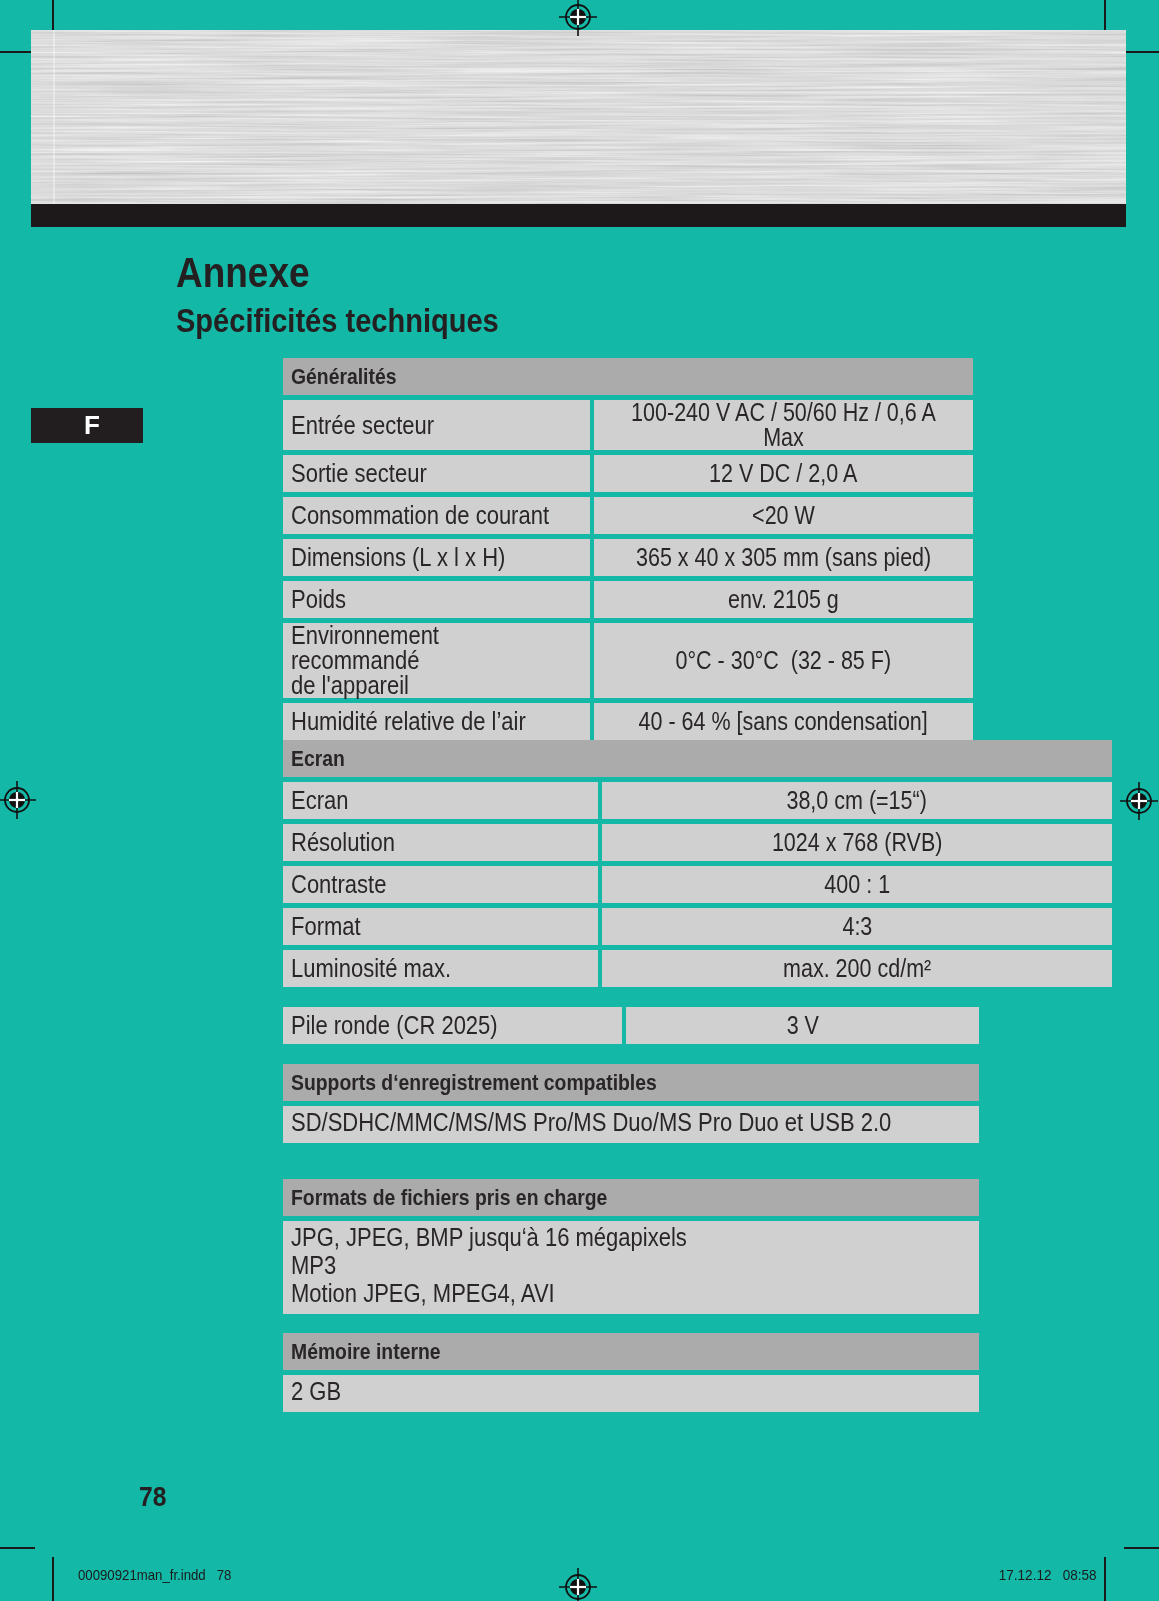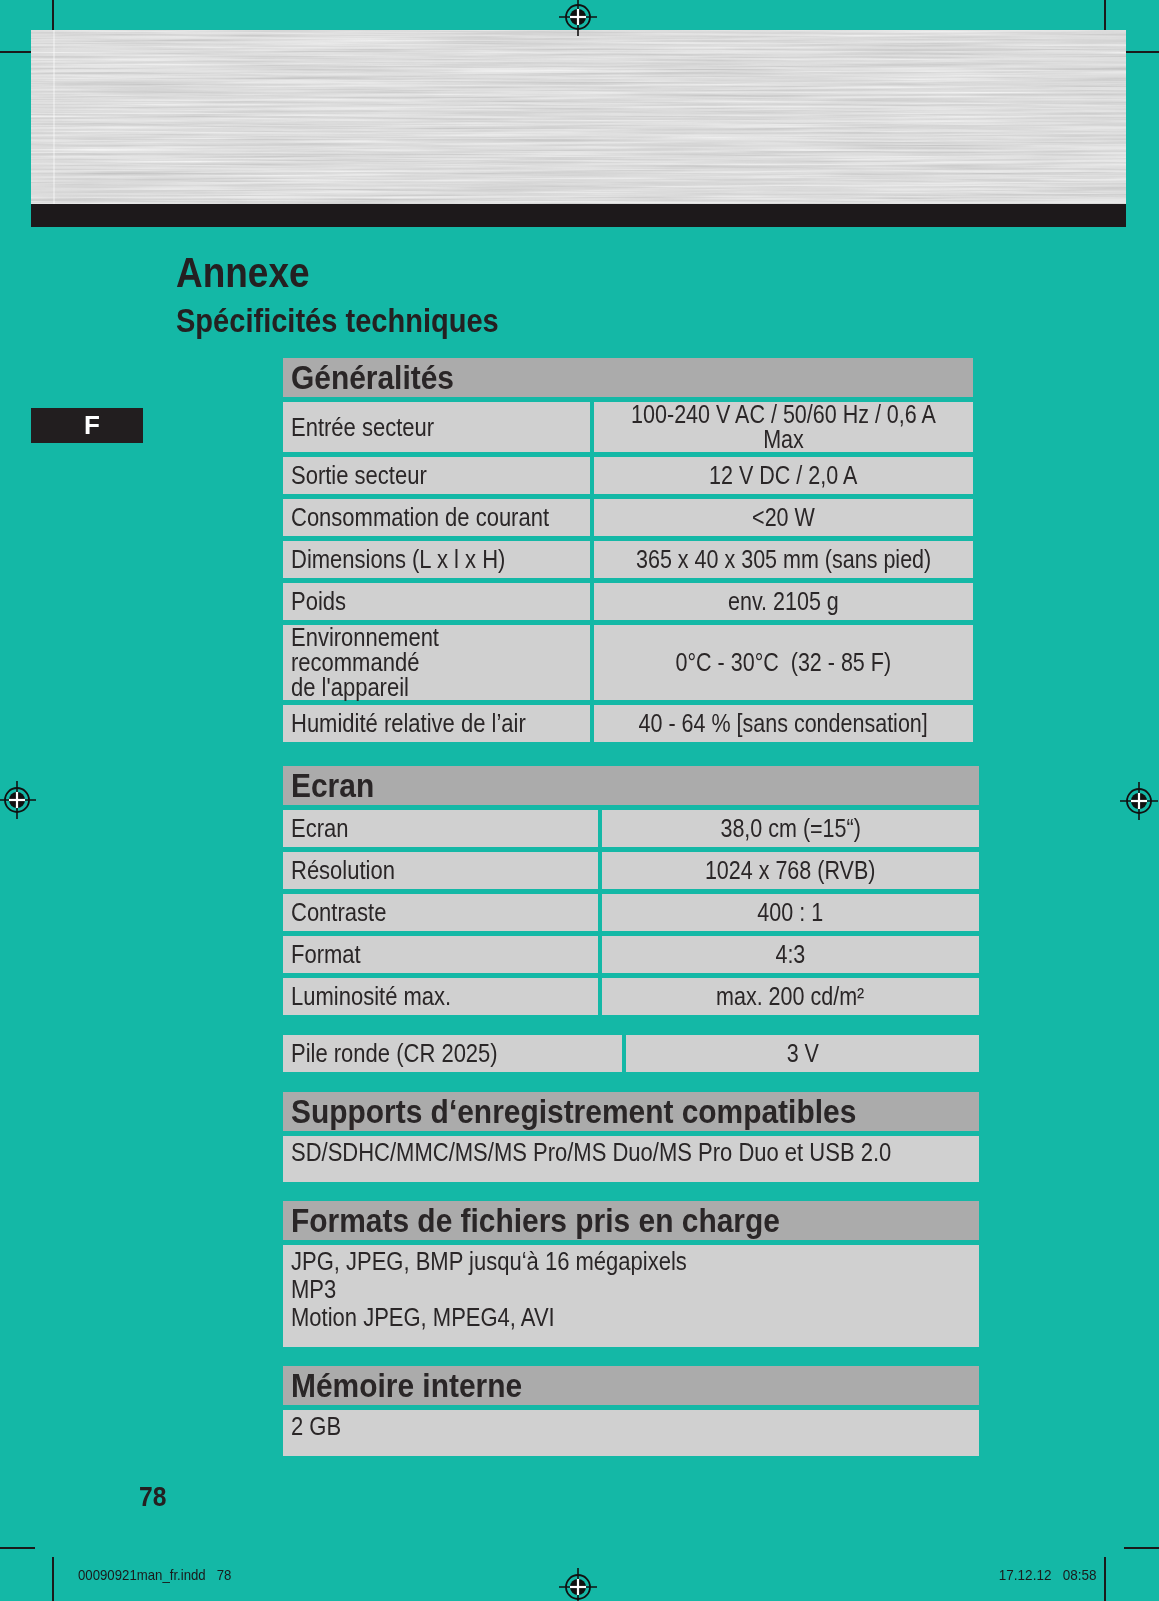--- a/index.html
+++ b/index.html
@@ -22,29 +22,29 @@
   #title{position:absolute;left:176px;top:252px;font-size:42px;font-weight:bold;line-height:42px;color:#242021;}
   #subtitle{position:absolute;left:176px;top:303px;font-size:33px;font-weight:bold;line-height:36px;color:#242021;}
   
   #lang-tab{position:absolute;left:31px;top:408px;width:112px;height:35px;background:#221e1f;
     display:flex;align-items:center;justify-content:center;}
   #lang-tab span{color:#fff;font-weight:bold;font-size:26px;padding-left:10px;}
   
   #tables{position:absolute;left:283px;top:358px;width:696px;}
   .spec-table{width:696px;}
   .tbl-head{background:#ababab;min-height:37px;display:flex;align-items:center;
-    padding-left:8px;box-sizing:border-box;font-weight:bold;font-size:34px;color:#2a2627;}
+    padding-left:8px;box-sizing:border-box;font-weight:bold;font-size:22px;color:#2a2627;}
   .tbl-row{display:flex;gap:4px;margin-top:5px;}
   .cell{background:#d0d0d0;display:flex;align-items:center;min-height:37px;box-sizing:border-box;
     font-size:25px;line-height:25px;color:#2a2627;}
   .cell.label{padding-left:8px;}
   .cell.label .cx-l{line-height:25px;}
   .cell.value{flex:1;justify-content:center;}
   .cell.full{flex:1;flex-direction:column;align-items:flex-start;justify-content:center;
-    padding:2px 0 16px 8px;}
+    padding:2px 0 7px 8px;}
   .cell.full .line{line-height:28px;}
   
   #page-number{position:absolute;left:139px;top:1481px;font-size:28px;font-weight:bold;color:#242021;}
   #footer-left{position:absolute;left:78px;top:1566px;font-size:15px;color:#1a1a1a;}
   #footer-right{position:absolute;right:63px;top:1566px;font-size:15px;color:#1a1a1a;text-align:right;}
 </style>
 </head>
 <body>
 
 <div id="page">
@@ -165,21 +165,21 @@
         </div>
         <div class="tbl-row">
           <div class="cell label" style="width: 307px;">
             <span class="cx-l">Humidité relative de l’air</span>
           </div>
           <div class="cell value">
             <span class="cx-c">40 - 64 % [sans condensation]</span>
           </div>
         </div>
       </section>
-      <section class="spec-table" style="width: 696px; margin-top: 24px;">
+      <section class="spec-table" style="width: 829px; ">
         <div class="tbl-head">
           <span class="cx-l">Ecran</span>
         </div>
         <div class="tbl-row">
           <div class="cell label" style="width: 315px;">
             <span class="cx-l">Ecran</span>
           </div>
           <div class="cell value">
             <span class="cx-c">38,0 cm (=15“)</span>
           </div>
@@ -230,21 +230,21 @@
       <section class="spec-table" style="width: 696px; margin-top: 20px;">
         <div class="tbl-head">
           <span class="cx-l">Supports d‘enregistrement compatibles</span>
         </div>
         <div class="tbl-row">
           <div class="cell full">
             <div class="line"><span class="cx-l">SD/SDHC/MMC/MS/MS Pro/MS Duo/MS Pro Duo et USB 2.0</span></div>
           </div>
         </div>
       </section>
-      <section class="spec-table" style="width: 696px; margin-top: 19px;">
+      <section class="spec-table" style="width: 696px; margin-top: 36px;">
         <div class="tbl-head">
           <span class="cx-l">Formats de fichiers pris en charge</span>
         </div>
         <div class="tbl-row">
           <div class="cell full">
             <div class="line"><span class="cx-l">JPG, JPEG, BMP jusqu‘à 16 mégapixels</span></div>
             <div class="line"><span class="cx-l">MP3</span></div>
             <div class="line"><span class="cx-l">Motion JPEG, MPEG4, AVI</span></div>
           </div>
         </div>

